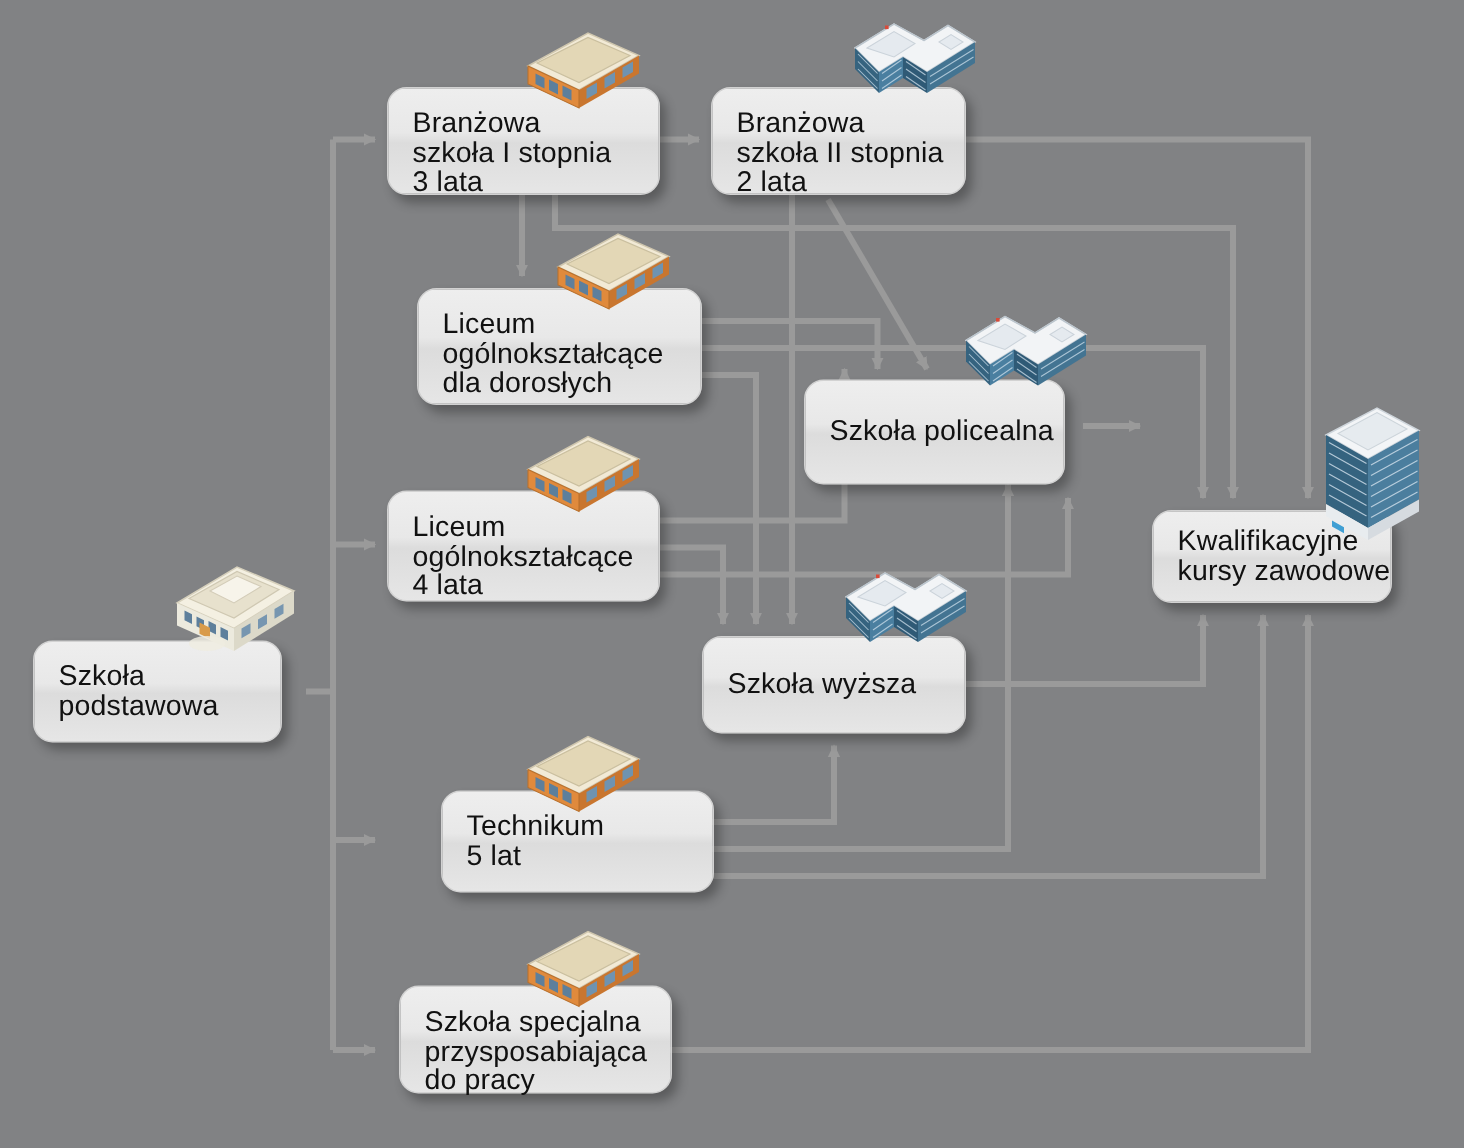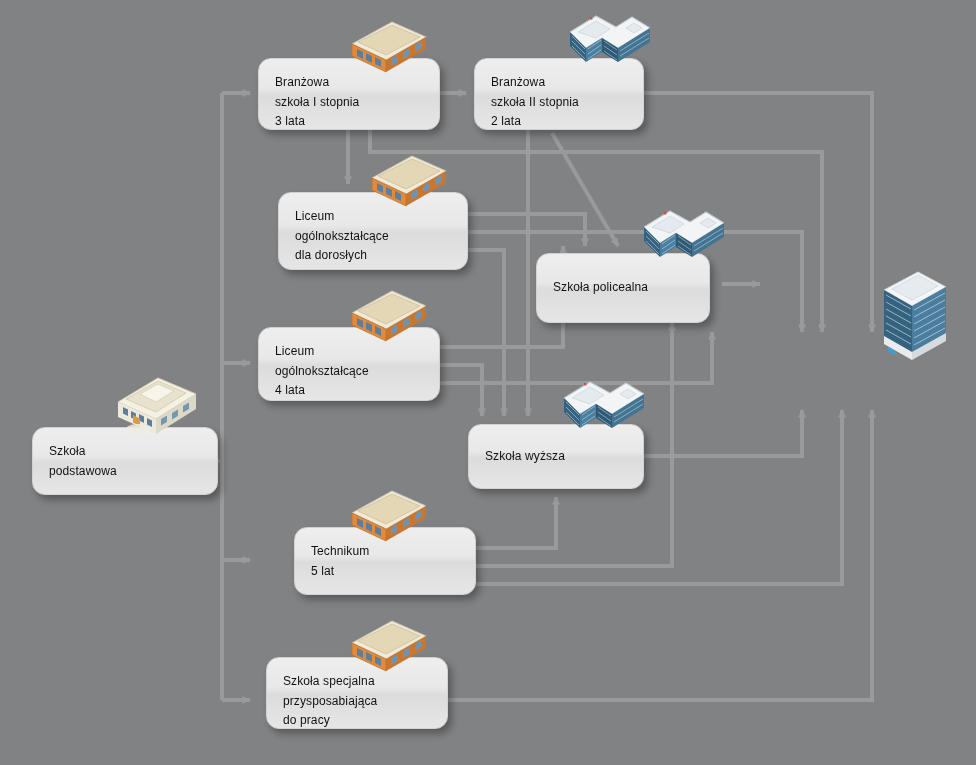--- a/index.html
+++ b/index.html
@@ -19,21 +19,21 @@
     border-radius:13px;
     background:linear-gradient(to bottom,#eeeeee 0%,#e8e8e8 42%,#dcdcdc 52%,#e6e6e6 100%);
     box-shadow:4px 5px 7px rgba(0,0,0,0.30);
     border:1px solid #d2d2d2;
     z-index:5;
   }
   .node .label{
     position:absolute;
     left:16px;
     color:#111;
-    font-size:12px;
+    font-size:19px;
     line-height:19.5px;
     white-space:pre-line;
     letter-spacing:.1px;
   }
   .node.mid .label{top:50%;transform:translateY(-50%);}
   .node.top .label{top:14px;}
 
   
   .bld{position:absolute;z-index:7;pointer-events:none;}
 </style>
@@ -78,21 +78,21 @@
       <path d="M440,584 H842 V410" marker-end="url(#ar)"></path>
 
       <path d="M440,700 H872 V410" marker-end="url(#ar)"></path>
 
       <path d="M722,284 H760" marker-end="url(#ar)"></path>
       <path d="M644,456 H802 V410" marker-end="url(#ar)"></path>
 
     </g>
   </svg>
 
-<div class="node mid" style="left: 32px; top: 427px; width: 186px; height: 68px;">
+<div class="node mid" style="left: 22px; top: 427px; width: 166px; height: 68px;">
       <div class="label">Szkoła
 podstawowa</div>
     </div>
     <div class="bld" style="left: 110px; top: 372px;"><svg width="92" height="72" viewBox="0 0 92 72" xmlns="http://www.w3.org/2000/svg">
     <g>
       <path d="M8,30 L48,6 L86,22 L46,47 Z" fill="#f4f0e2" stroke="#d6d0bc" stroke-width="1"></path>
       <path d="M16,27 L48,9 L76,21 L46,40 Z" fill="#e7e1cd" stroke="#cfc8b2" stroke-width=".8"></path>
       <path d="M30,22 L48,12 L64,19 L46,30 Z" fill="#f7f4ea" stroke="#d3ccb8" stroke-width=".7"></path>
       <path d="M8,30 L46,47 L46,62 L8,45 Z" fill="#eceade"></path>
       <path d="M46,47 L86,22 L86,37 L46,62 Z" fill="#dcd9c9"></path>
@@ -265,20 +265,24 @@
         <path d="M38,35 L51,44"></path>
             <path d="M38,40 L51,49"></path>
             <path d="M38,45 L51,54"></path>
         <path d="M54,45 L83,27"></path>
             <path d="M54,50 L83,32"></path>
       </g>
       <path d="M4,26 L30,10 L50,21 L66,11 L84,22" fill="none" stroke="#bac4cc" stroke-width=".9"></path>
       <rect x="24" y="11" width="2.4" height="2.4" fill="#d94b3a"></rect>
     </g>
   </svg></div>
+    <div class="node mid" style="left: 768px; top: 340px; width: 160px; height: 62px;">
+      <div class="label">Kwalifikacyjne
+kursy zawodowe</div>
+    </div>
     <div class="bld" style="left: 876px; top: 270px;"><svg width="76" height="96" viewBox="0 0 76 96" xmlns="http://www.w3.org/2000/svg">
     <g>
       <path d="M8,20 L42,2 L70,17 L36,36 Z" fill="#f3f5f7" stroke="#cfd6dc" stroke-width="1"></path>
       <path d="M16,19 L42,5 L62,16 L36,30 Z" fill="#e6ebef" stroke="#ccd4da" stroke-width=".7"></path>
       <path d="M8,20 L36,36 L36,82 L8,66 Z" fill="#35637f"></path>
       <path d="M36,36 L70,17 L70,63 L36,82 Z" fill="#4b7e9e"></path>
       <g stroke="#d4e2ed" stroke-width=".8" opacity=".8">
         <path d="M10,25 L35,39"></path>
             <path d="M10,32 L35,46"></path>
             <path d="M10,39 L35,53"></path>

